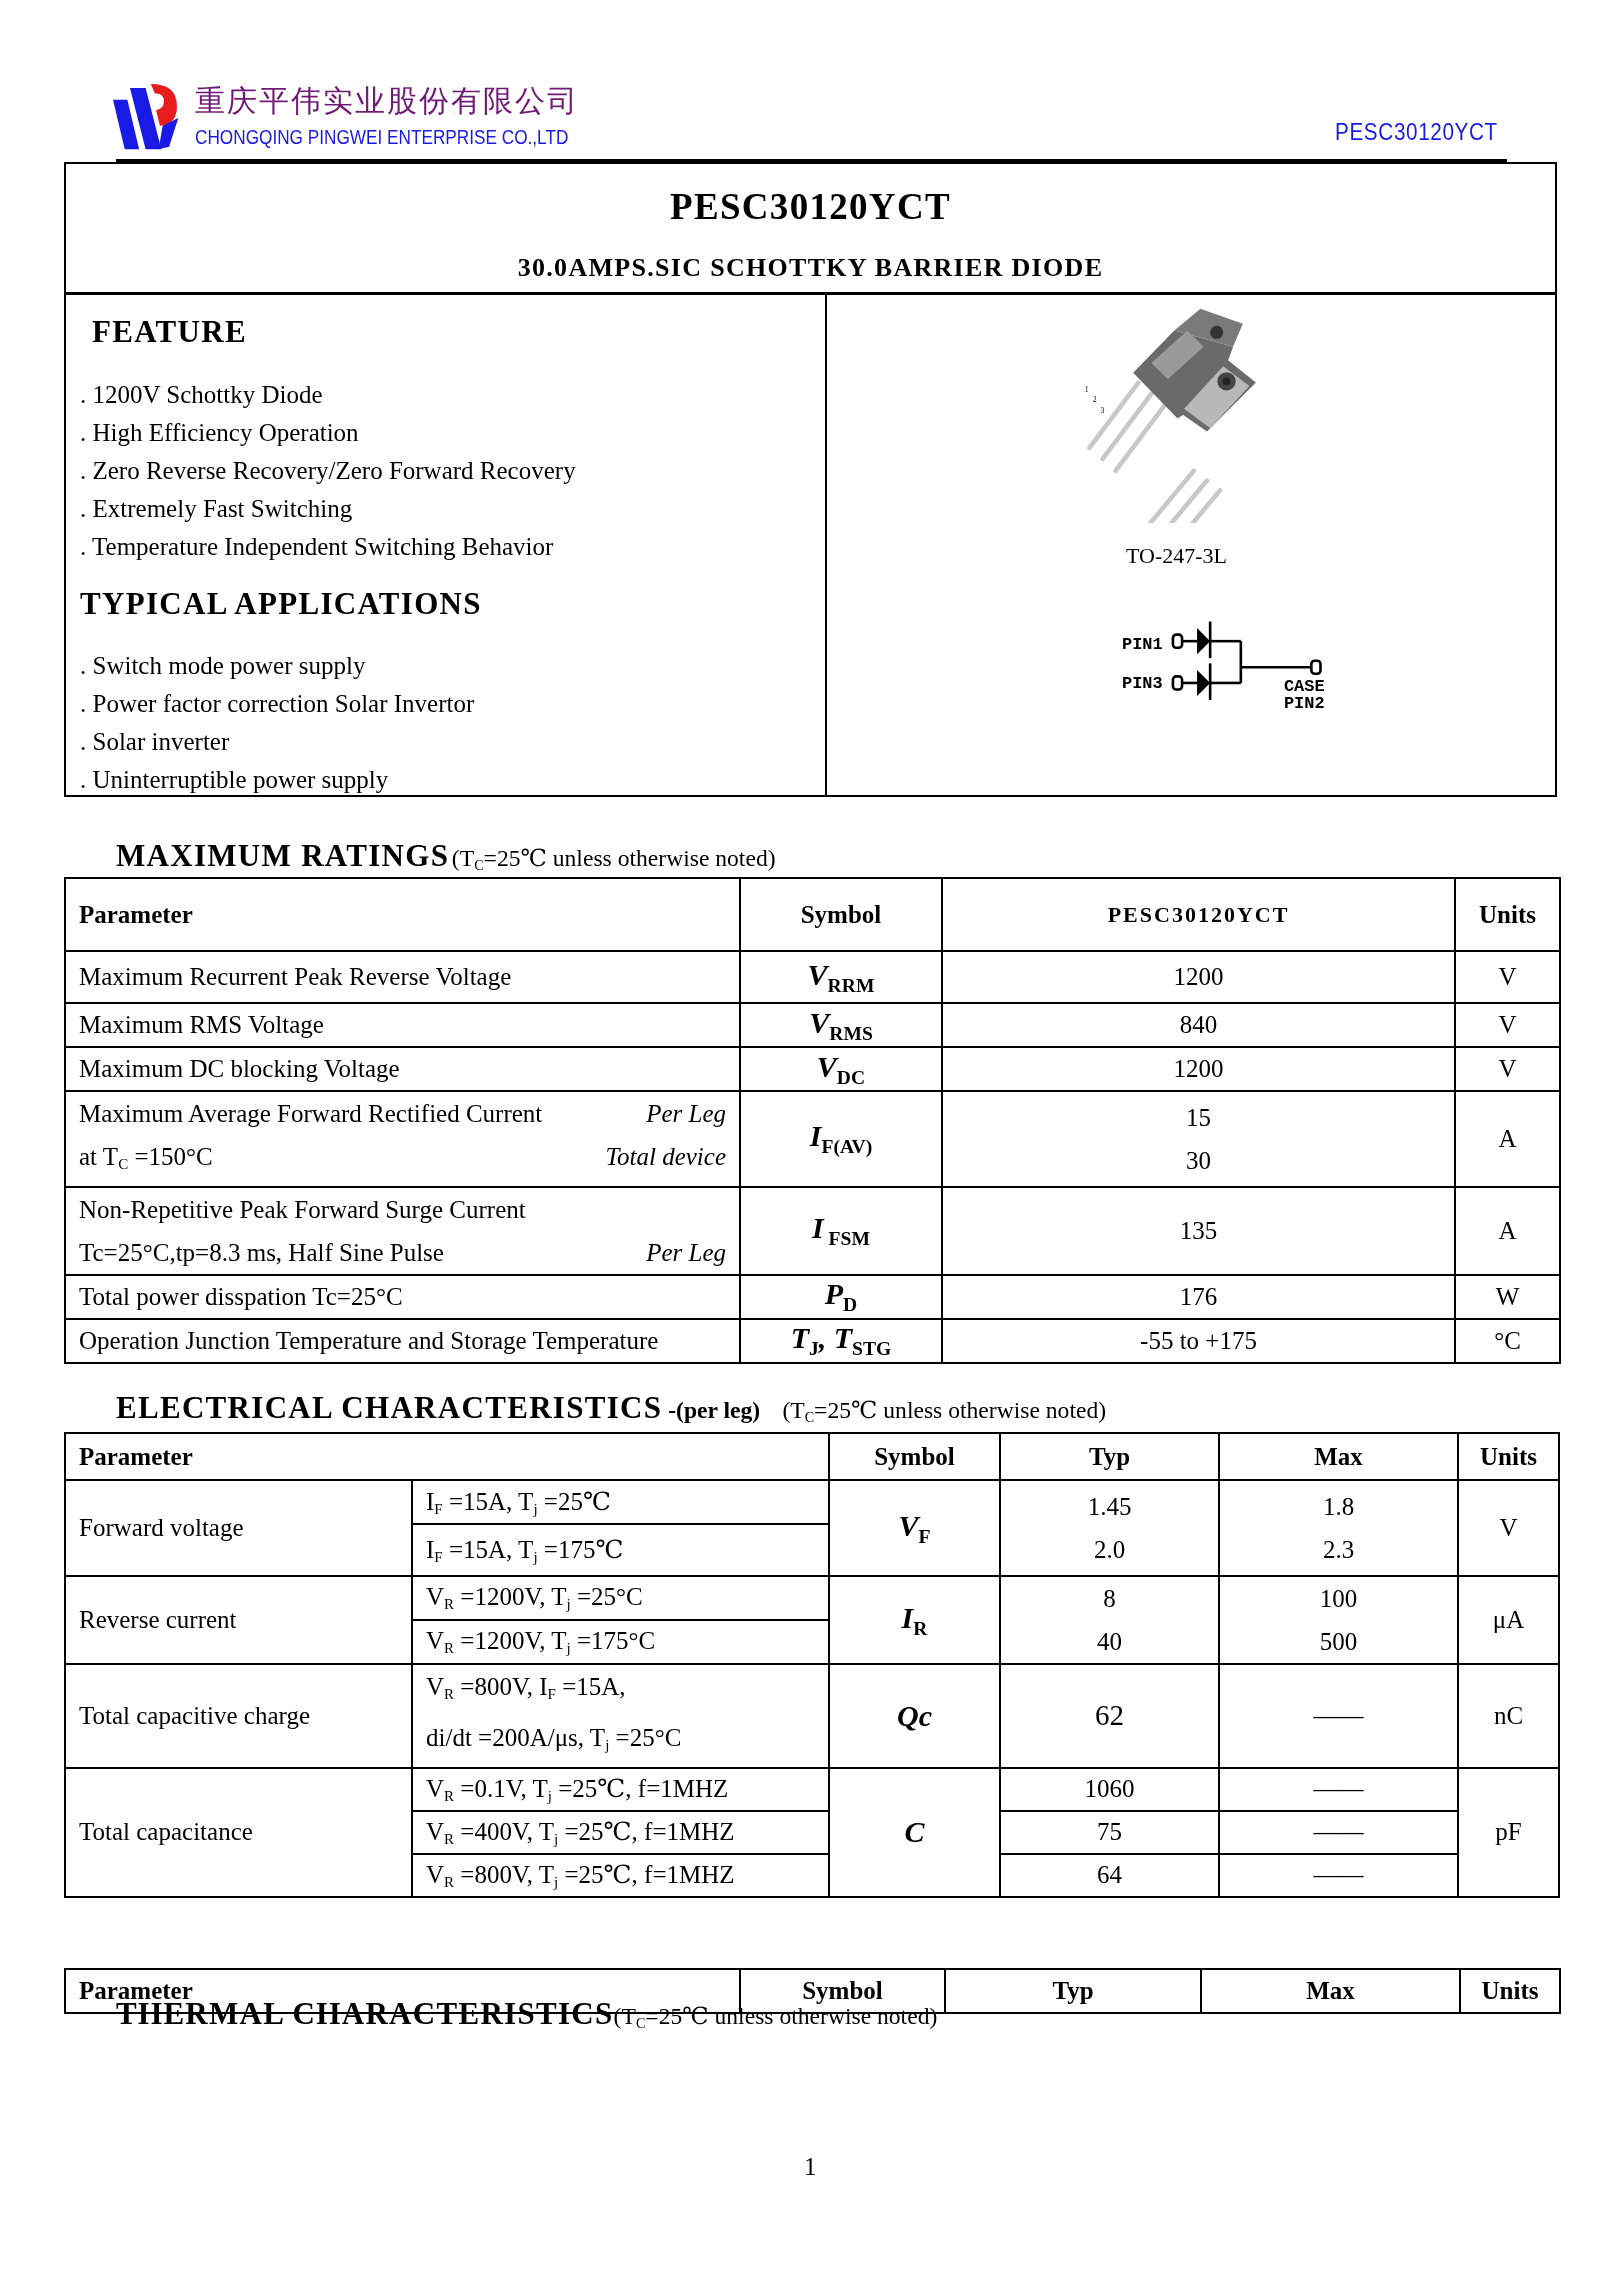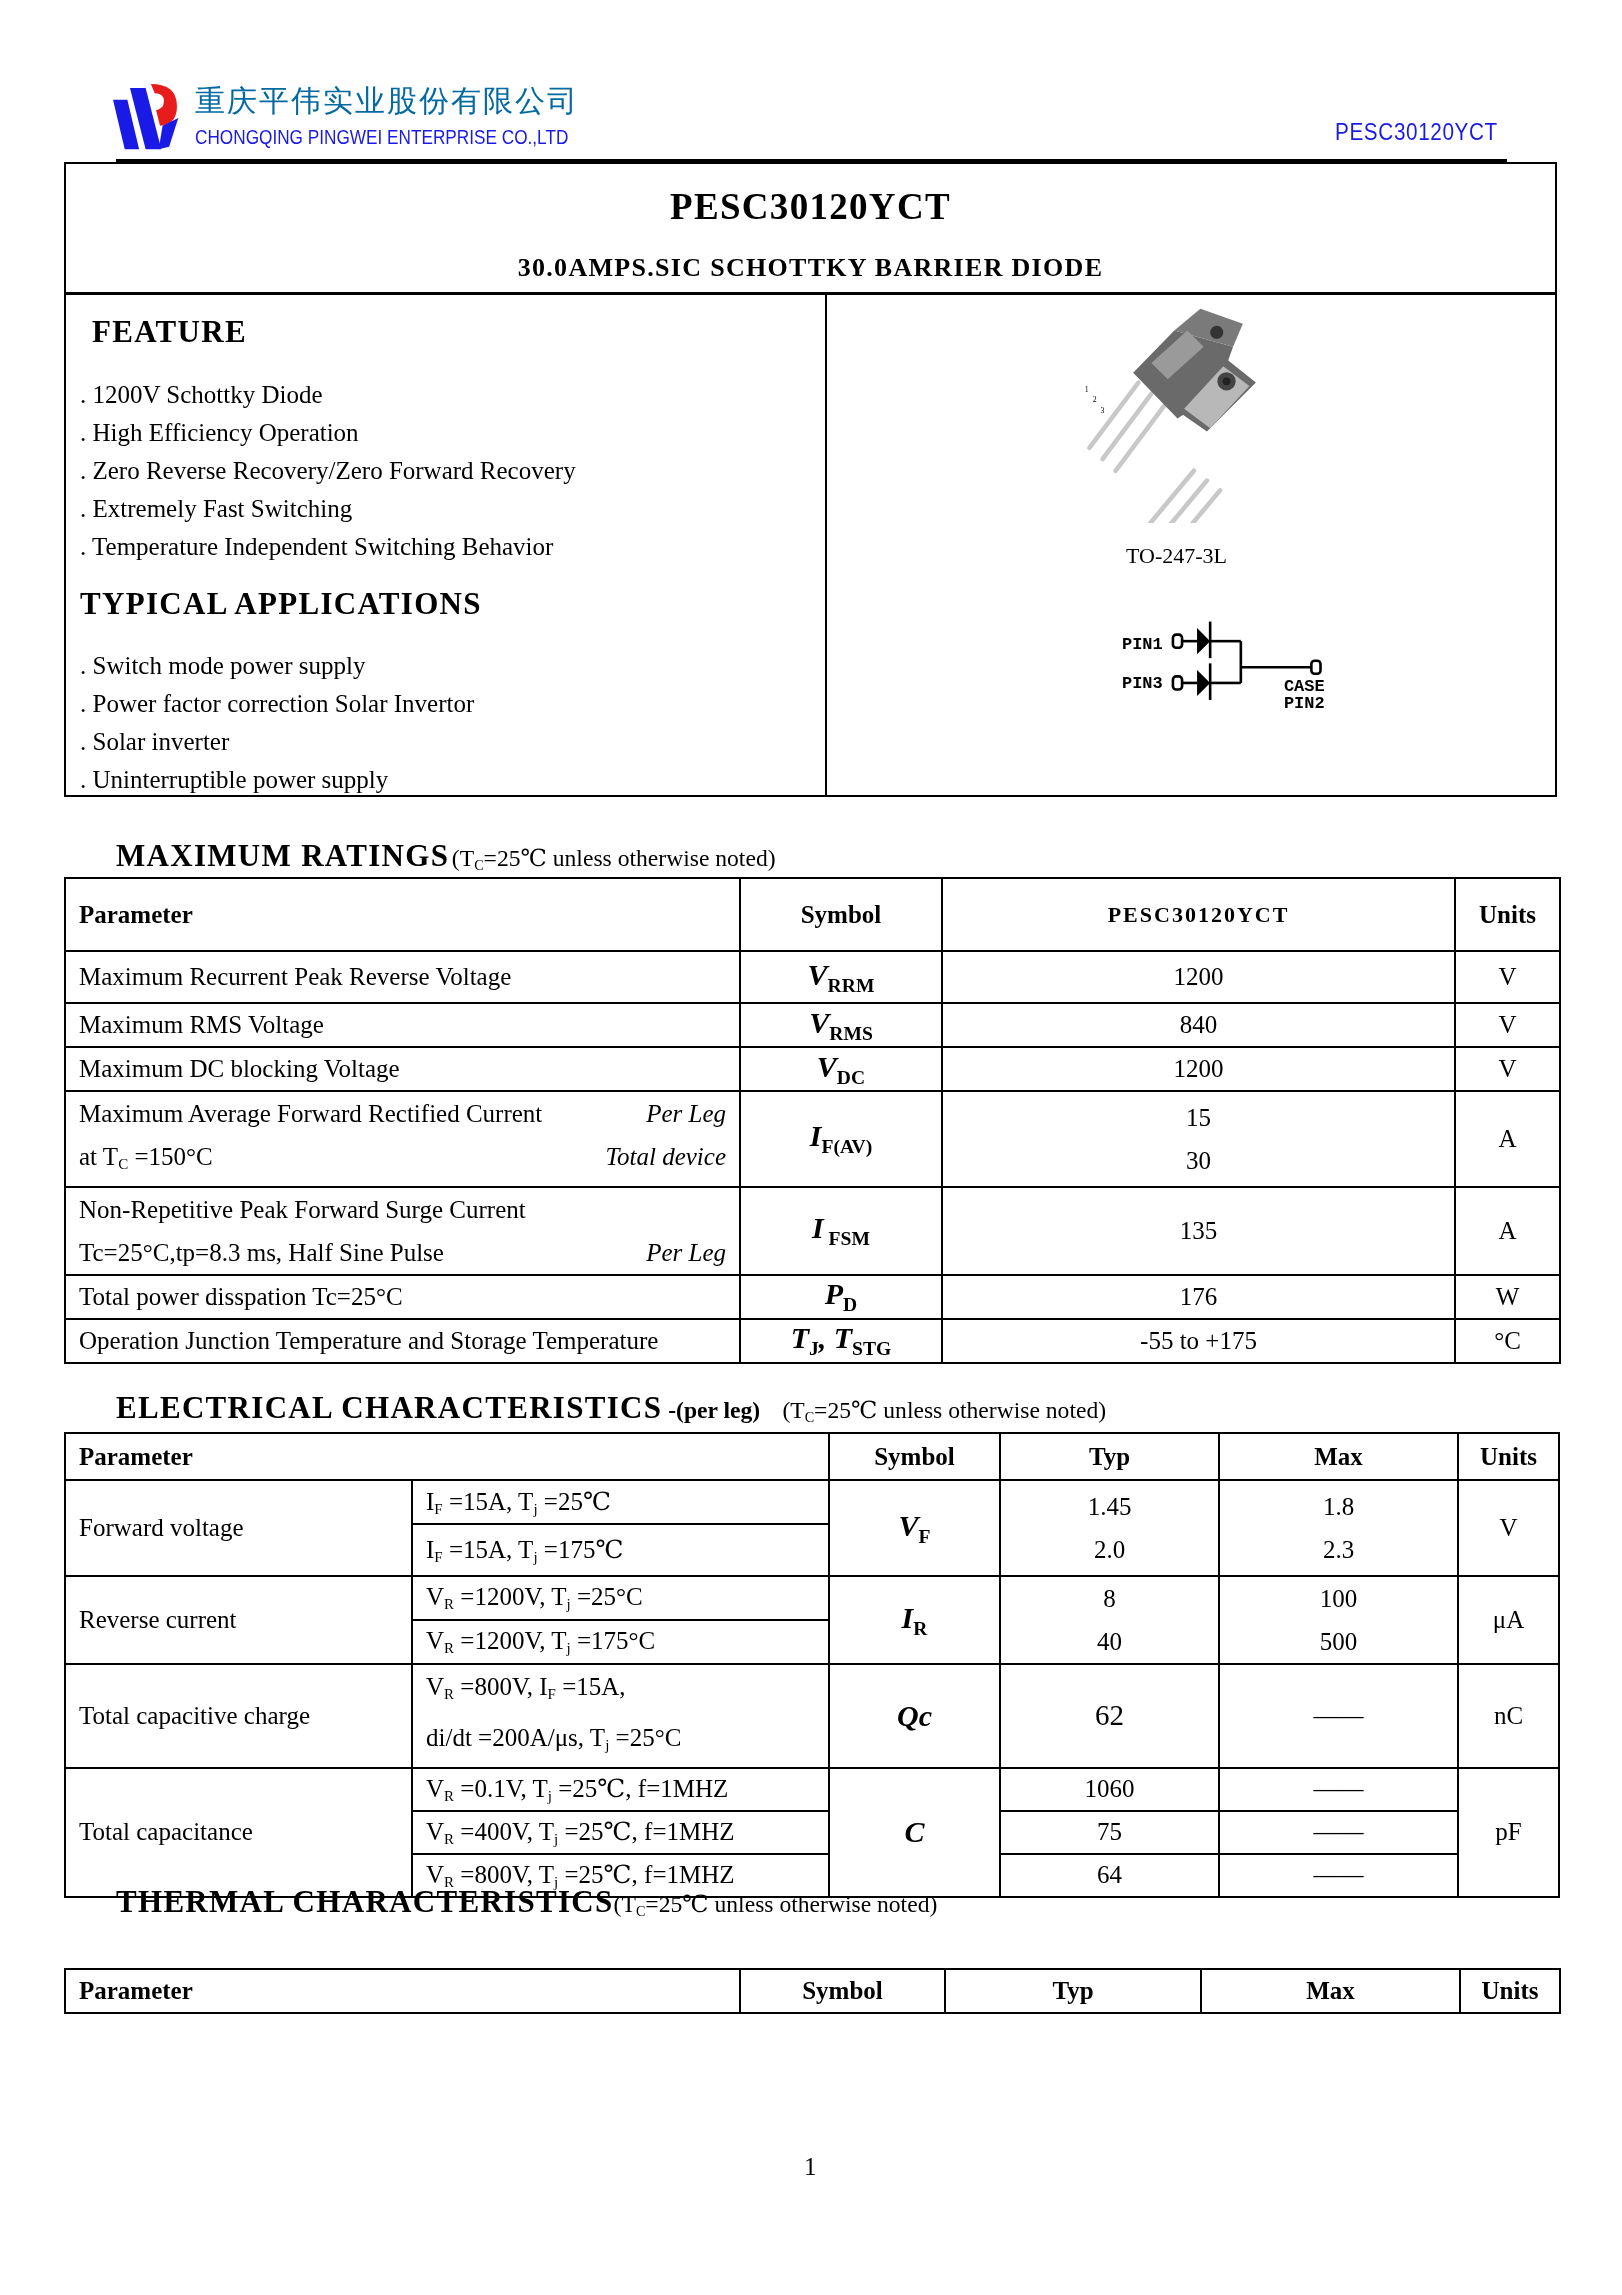--- a/index.html
+++ b/index.html
@@ -2,21 +2,21 @@
 <html style="font-size:10.5px"><head>
 <meta charset="utf-8">
 <style>
   html, body { margin: 0; padding: 0; background: #ffffff; }
   body { width: 1623px; height: 2295px; position: relative; overflow: hidden;
          font-family: "Liberation Serif", "DejaVu Serif", serif; color: #000; }
   .abs { position: absolute; }
 
   
   #logo { left: 113px; top: 84px; width: 77px; height: 72px; }
-  #company-cn { left: 195px; top: 81px; font-family: Liberation Sans, sans-serif; font-size: 30px; color: #0369a1; letter-spacing: 2px; white-space: nowrap; }
+  #company-cn { left: 195px; top: 81px; font-family: Liberation Sans, sans-serif; font-size: 30px; color: #701a75; letter-spacing: 2px; white-space: nowrap; }
   #company-en { left: 195px; top: 126px; font-family: "Liberation Sans", sans-serif; font-size: 20px; color: #1a1ae6; transform: scaleX(0.86); transform-origin: left top; white-space: nowrap; }
   #header-part { left: 1335px; top: 119px; font-family: "Liberation Sans", sans-serif; font-size: 23px; color: #1a1ae6; letter-spacing: 0.7px; transform: scaleX(0.9); transform-origin: left top; }
   #header-rule { left: 116px; top: 159px; width: 1391px; height: 3.3px; background: #000; }
 
   
   #title-box { left: 64px; top: 162px; width: 1493px; height: 635px; border: 2px solid #000; box-sizing: border-box; }
   #title-divider { left: 64px; top: 292px; width: 1493px; height: 2.6px; background: #000; }
   #mid-divider { left: 825px; top: 293px; width: 2px; height: 504px; background: #000; }
   #part-title { left: 64px; top: 185px; width: 1493px; text-align: center; font-size: 37px; font-weight: bold; letter-spacing: 1.3px; }
   #part-subtitle { left: 64px; top: 253px; width: 1493px; text-align: center; font-size: 26px; font-weight: bold; letter-spacing: 1.3px; }
@@ -315,21 +315,21 @@
     <td class="c">——</td>
   </tr>
   <tr style="height:43px">
     <td class="l"><span>V</span><sub>R</sub><span> =800V, T</span><sub>j</sub><span> =25℃, f=1MHZ</span></td>
     <td class="c">64</td>
     <td class="c">——</td>
   </tr>
 </tbody>
   </table>
 
-<div class="abs table-title" style="top:1884px;">
+<div class="abs table-title" style="top:1996px;">
   <span class="big">THERMAL CHARACTERISTICS</span><span class="small"><span>(T</span><sub>C</sub><span>=25℃ unless otherwise noted)</span></span>
 </div>
 
 <table id="thermal-table">
   <colgroup>
       <col style="width:675px">
       <col style="width:205px">
       <col style="width:256px">
       <col style="width:259px">
       <col style="width:100px">

